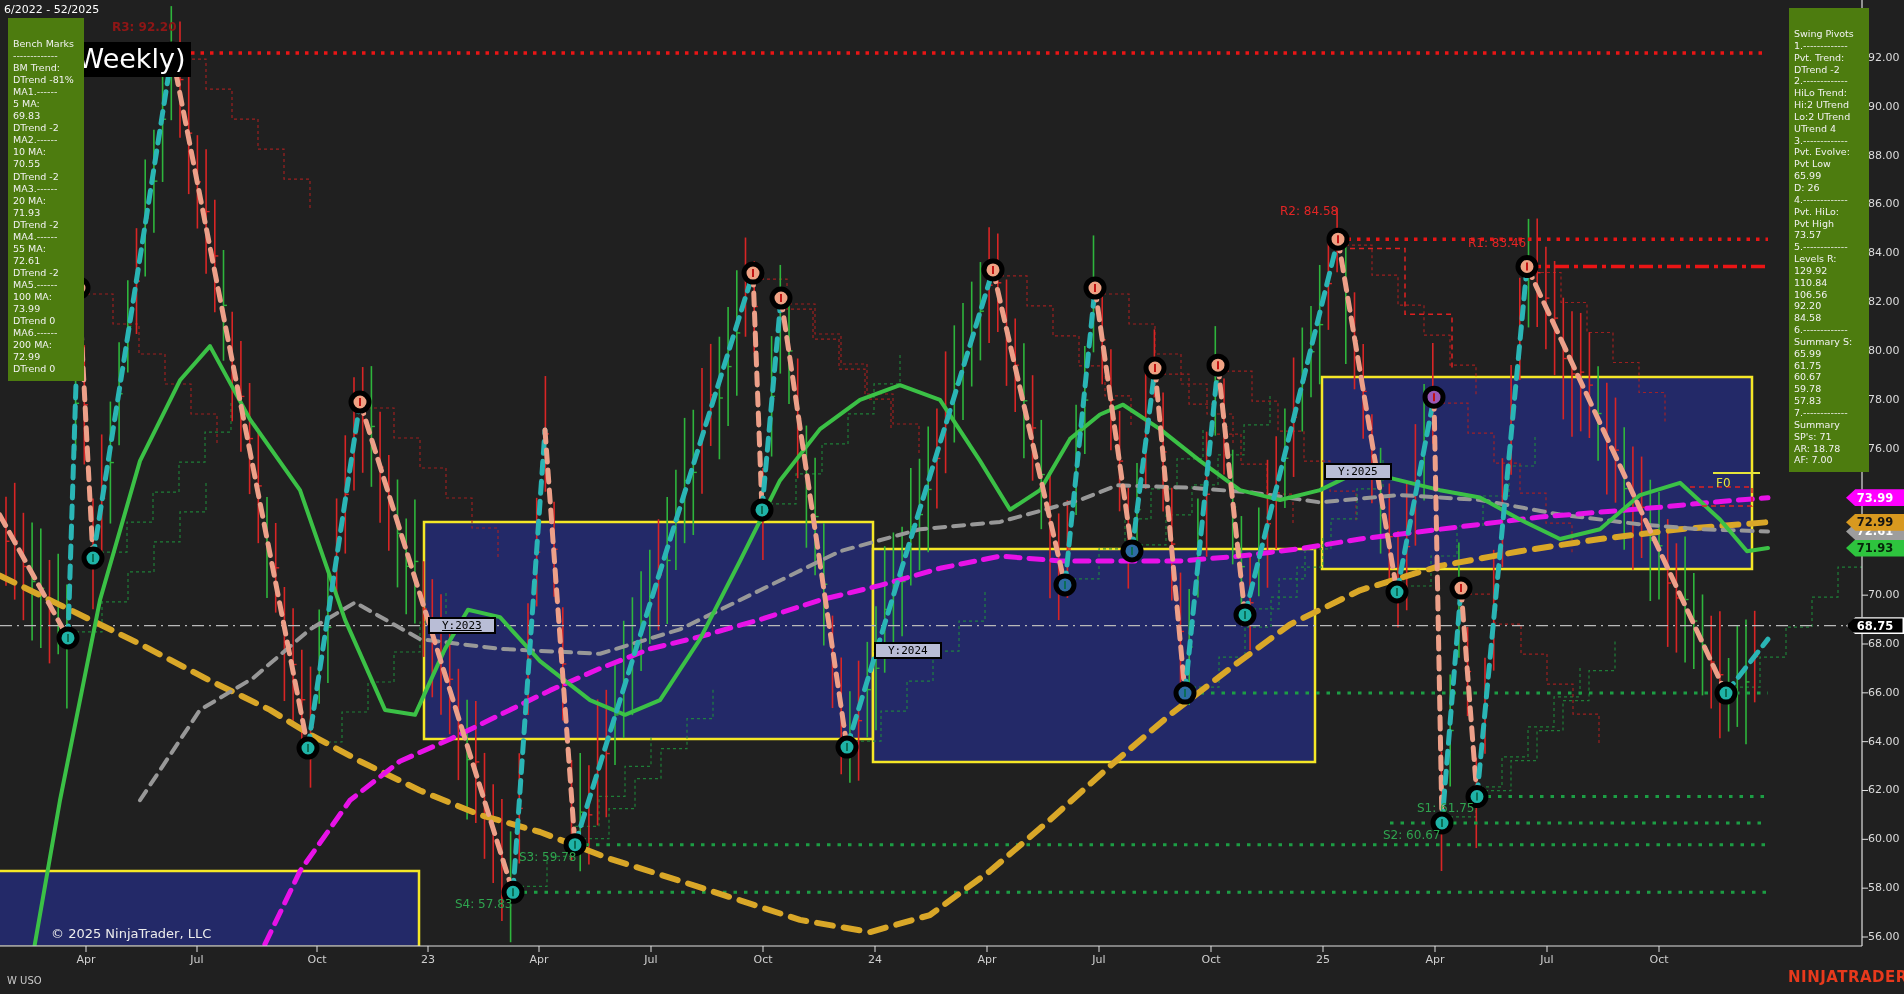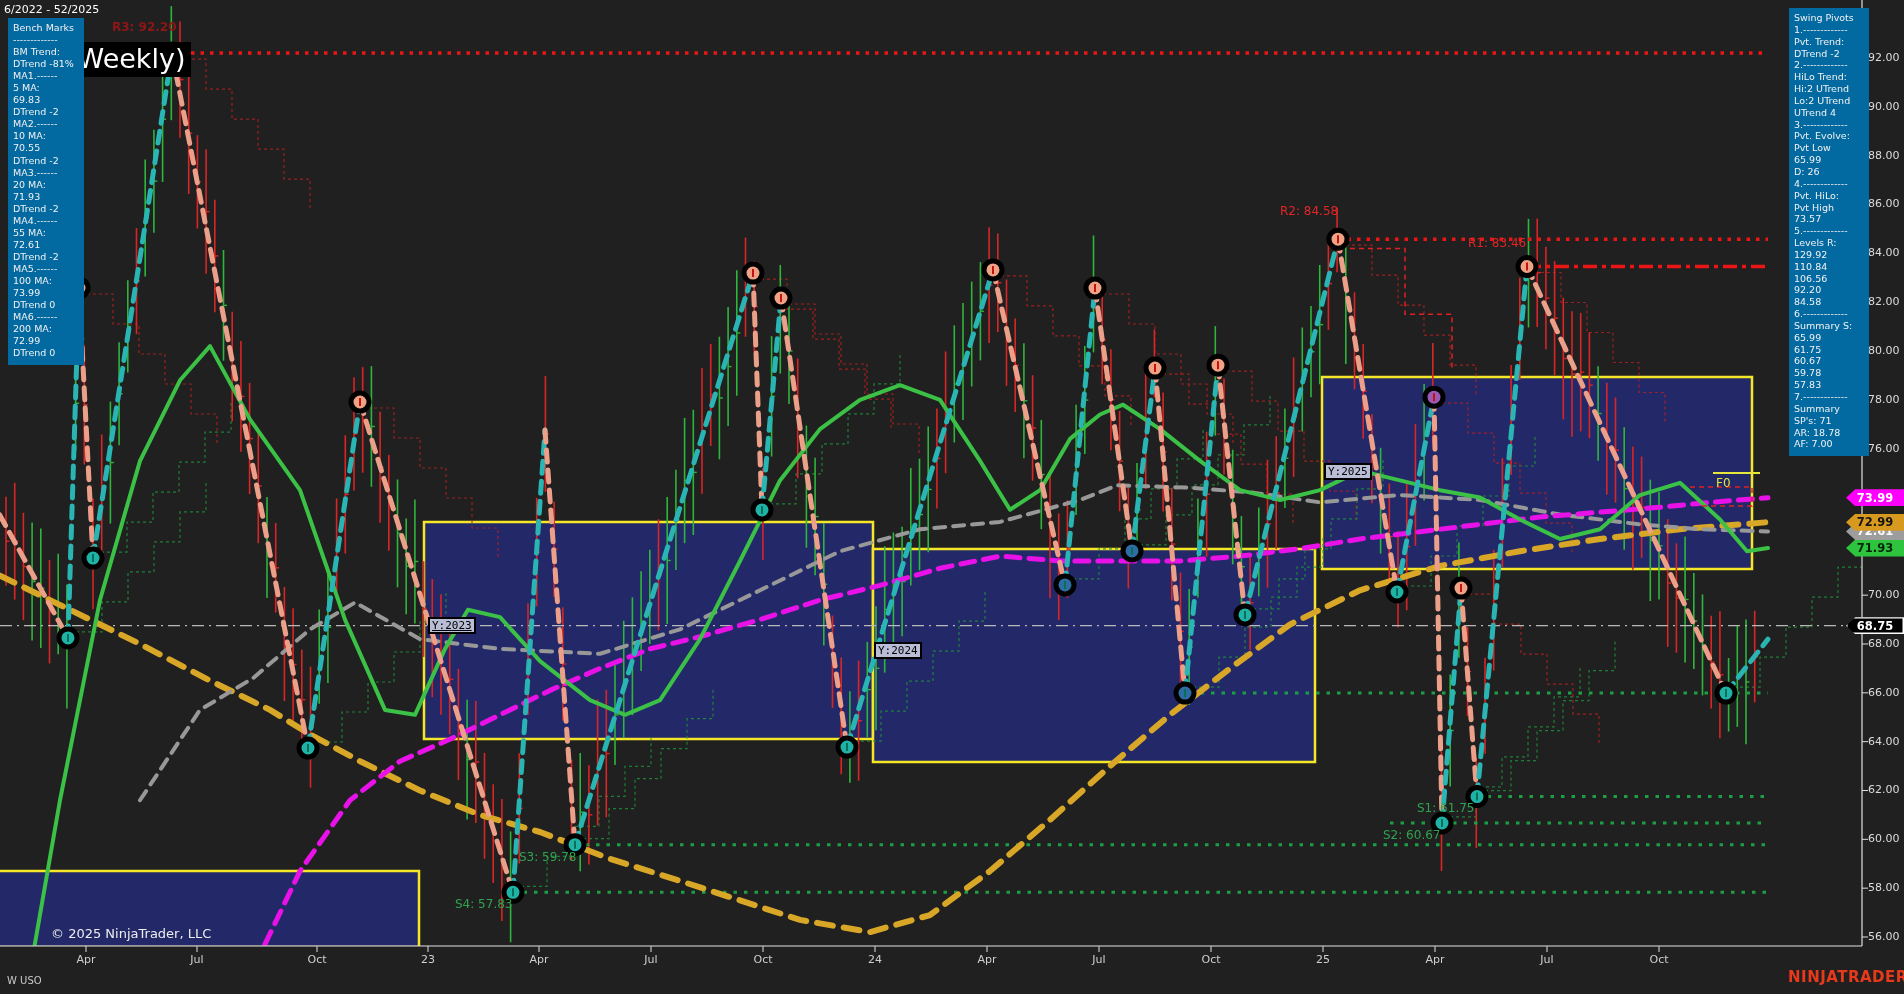--- a/index.html
+++ b/index.html
@@ -1,28 +1,28 @@
 <!DOCTYPE html>
 <html><head>
 <meta charset="utf-8">
 <style>
   html,body{margin:0;padding:0;background:#161616;}
   #root{position:relative;width:1904px;height:994px;background:#202020;overflow:hidden;
         font-family:"DejaVu Sans","Liberation Sans",sans-serif;}
   #chart-svg{position:absolute;left:0;top:0;}
   .ov{position:absolute;white-space:nowrap;}
-  .panel{position:absolute;background:#0369a1;color:#f2f2f2;font-size:9.5px;padding:4px 5px 6px 5px;z-index:30;}
+  .panel{position:absolute;background:#4d7c0f;color:#f2f2f2;font-size:9.5px;padding:20px 5px 6px 5px;z-index:30;}
   .panel div{line-height:12.05px;white-space:nowrap;}
   #date-range{left:4px;top:3px;font-size:11px;color:#ffffff;z-index:31;}
   #chart-title{left:62px;top:42px;font-size:27px;color:#ffffff;background:#000;padding:1px 5px 3px 5px;z-index:29;}
   #bench-panel{left:8px;top:18px;width:66px;}
   #swing-panel{left:1789px;top:8px;width:70px;font-size:9.5px;}
   #swing-panel div{line-height:11.85px;}
   .ylab{position:absolute;font-family:"DejaVu Sans Mono","Liberation Mono",monospace;font-size:11px;
-        color:#000;background:#b9bdd6;border:2px solid #000;padding:0 2px;z-index:10;}
+        color:#000;background:#b9bdd6;border:2px solid #000;padding:0 12px;z-index:10;}
   .anno{position:absolute;font-size:12px;z-index:9;}
   .paxis-lab{position:absolute;left:1868px;width:44px;font-size:11px;color:#dcdcdc;z-index:5;}
   .taxis-lab{position:absolute;top:953px;font-size:11px;color:#cfcfcf;transform:translateX(-50%);z-index:5;}
   .tag{position:absolute;left:1846px;width:58px;height:17px;font-size:11.5px;font-weight:bold;
        display:flex;align-items:center;justify-content:center;z-index:20;
        clip-path:polygon(0 50%,16% 0,100% 0,100% 100%,16% 100%);}
   #copyright{left:7px;top:926px;font-size:13px;color:#ececec;z-index:8;margin-left:44px;}
   #symbol-label{left:7px;top:975px;font-size:10px;color:#c8c8c8;}
   #nt-logo{left:1788px;top:968px;font-size:15px;font-weight:bold;color:#e8391c;letter-spacing:.5px;}
 </style>

